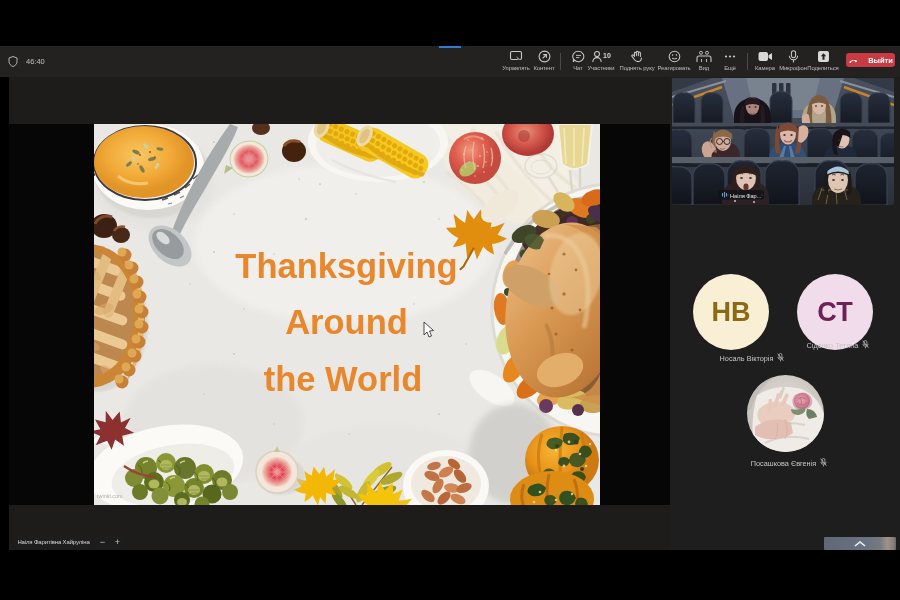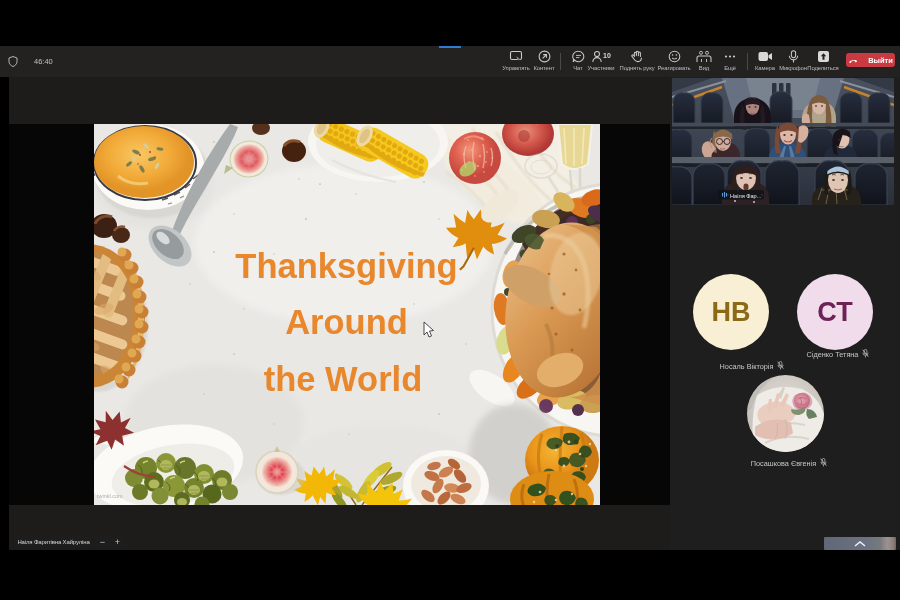--- a/index.html
+++ b/index.html
@@ -8,21 +8,21 @@
   #app { position:relative; width:900px; height:600px; background:#000; }
   .abs { position:absolute; }
 
   
   #toolbar { left:0; top:46px; width:900px; height:31px; background:#232221; }
   #bluedash { left:439px; top:46px; width:22px; height:2px; background:#2e7cd6; }
   .tbtn { position:absolute; top:3px; text-align:center; color:#c2c2c2; }
   .tbtn .ic { height:14px; display:flex; align-items:center; justify-content:center; }
   .tbtn .lb { font-size:5.9px; color:#bdbdbd; margin-top:2px; white-space:nowrap; letter-spacing:-0.12px; }
   .tdiv { position:absolute; top:7px; width:1px; height:17px; background:#4a4a4a; }
-  #timer { position:absolute; left:34px; top:11px; font-size:7.5px; color:#c0c0c0; }
+  #timer { position:absolute; left:26px; top:11px; font-size:7.5px; color:#c0c0c0; }
   #exitbtn { position:absolute; left:846px; top:7px; width:49px; height:14px;
     background:#ca3a42; border-radius:3px; color:#fff; font-size:7.5px; font-weight:bold;
     display:flex; align-items:center; justify-content:center; gap:10px; }
 
   
   #stage { left:0; top:77px; width:670px; height:473px; background:#1d1c1b;margin-left:9px; }
   #shared { position:absolute; left:0; top:47px; width:670px; height:381px; background:#060606; }
   #slide { position:absolute; left:85px; top:0; width:506px; height:381px; }
 
   
@@ -848,26 +848,26 @@
           <path d="M160 97 q1.8 -1.2 3.6 0 M168.5 97 q1.8 -1.2 3.6 0" stroke="#2e221c" stroke-width="0.8" fill="none"></path>
         </g>
 
         <rect x="46" y="112" width="46" height="9.5" rx="2" fill="#101318" opacity="0.85"></rect>
         <path d="M50.5 115 v3.5 M52.5 114 v5.5 M54.5 115 v3.5" stroke="#5a9ae0" stroke-width="1.1"></path>
         <text x="58" y="119.6" font-family="Liberation Sans" font-size="5.6" fill="#e8e8e8">Наіля Фар...</text>
       </svg>
     </div>
     <div class="avatar" id="av1">НВ</div>
     <div class="avatar" id="av2">СТ</div>
-    <div class="pname" style="left:0px; top:284px; width:124px;padding-left:40px;">Носаль Вікторія<svg style="margin-left:4px;vertical-align:-1px" width="7" height="9" viewBox="0 0 7 9">
+    <div class="pname" style="left:0px; top:276px; width:124px;padding-left:40px;">Носаль Вікторія<svg style="margin-left:4px;vertical-align:-1px" width="7" height="9" viewBox="0 0 7 9">
           <rect x="2.1" y="0.5" width="2.8" height="4.6" rx="1.4" fill="none" stroke="#b8b8b8" stroke-width="0.8"></rect>
           <path d="M0.9 3.8 a2.6 2.6 0 0 0 5.2 0 M3.5 6.8 v1.6" fill="none" stroke="#b8b8b8" stroke-width="0.8"></path>
           <path d="M0.7 0.7 L6.3 7.7" stroke="#b8b8b8" stroke-width="0.9"></path>
         </svg></div>
-    <div class="pname" style="left:106px; top:272px; width:124px;">Сіденко Тетяна<svg style="margin-left:4px;vertical-align:-1px" width="7" height="9" viewBox="0 0 7 9">
+    <div class="pname" style="left:106px; top:263px; width:124px;">Сіденко Тетяна<svg style="margin-left:4px;vertical-align:-1px" width="7" height="9" viewBox="0 0 7 9">
           <rect x="2.1" y="0.5" width="2.8" height="4.6" rx="1.4" fill="none" stroke="#b8b8b8" stroke-width="0.8"></rect>
           <path d="M0.9 3.8 a2.6 2.6 0 0 0 5.2 0 M3.5 6.8 v1.6" fill="none" stroke="#b8b8b8" stroke-width="0.8"></path>
           <path d="M0.7 0.7 L6.3 7.7" stroke="#b8b8b8" stroke-width="0.9"></path>
         </svg></div>
     <div id="rvideo">
       <svg width="77" height="77" viewBox="0 0 77 77">
         <defs>
           <radialGradient id="rosebg" cx="50%" cy="40%">
               <stop offset="0%" stop-color="#e3ddd6"></stop>
               <stop offset="100%" stop-color="#c9c4be"></stop>

